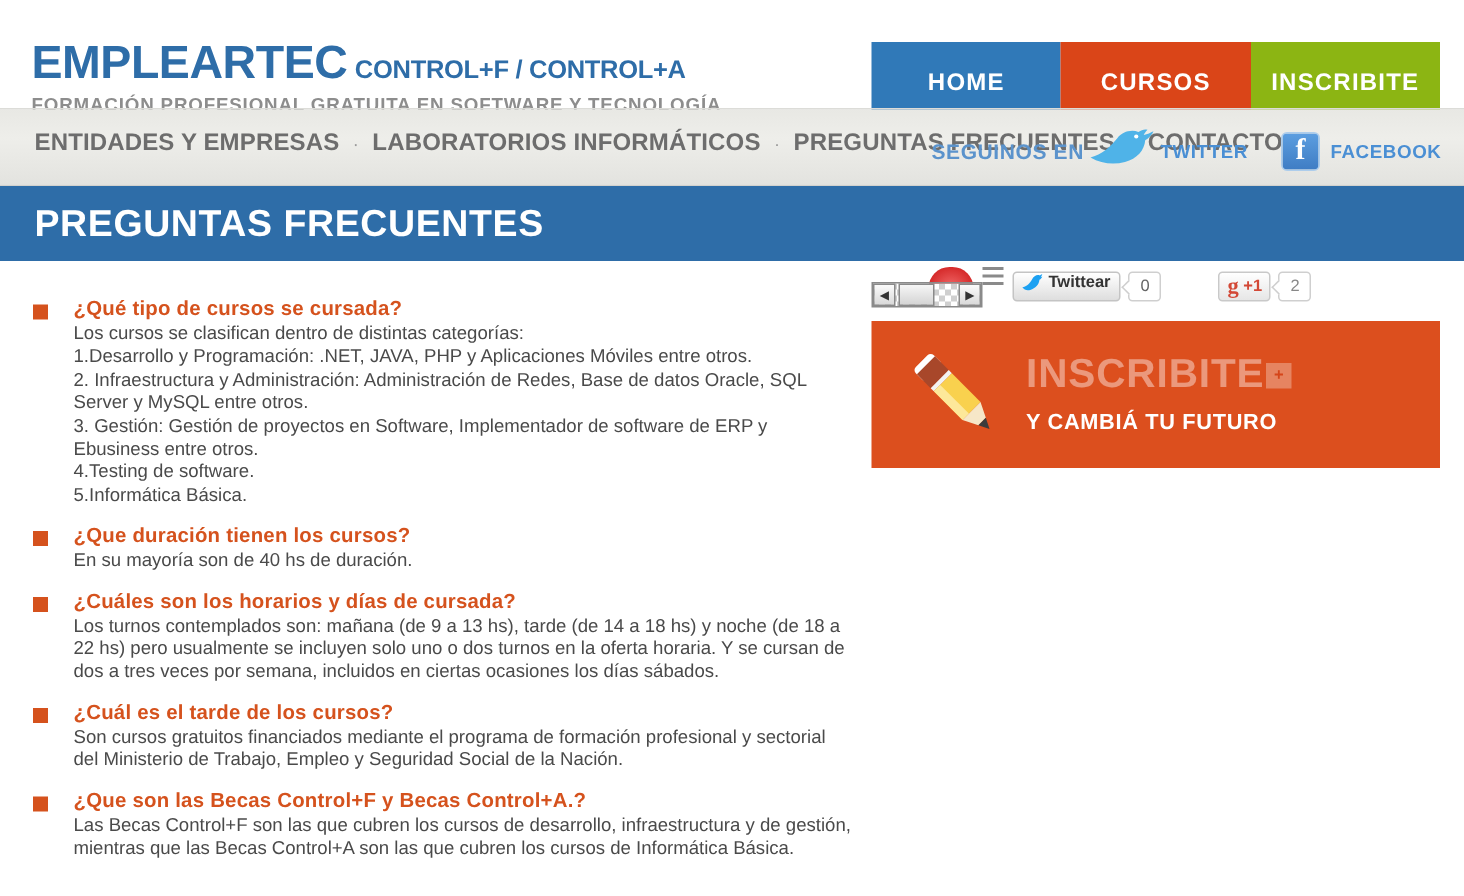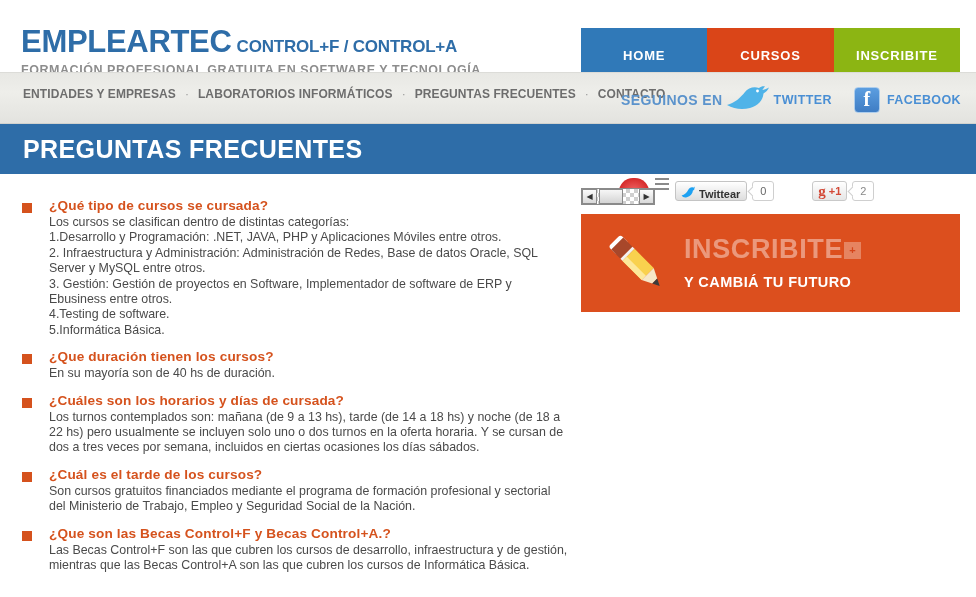--- a/index.html
+++ b/index.html
@@ -58,21 +58,21 @@
     height: 55px;
     width: 379px;
   }
   .mainnav a {
     flex: 1 1 0;
     display: flex;
     align-items: center;
     justify-content: center;
     color: #ffffff;
     text-decoration: none;
-    font-size: 13px;
+    font-size: 16px;
     font-weight: bold;
     letter-spacing: 0.8px;
   }
   .nav-home    { background: #3079b8; }
   .nav-cursos  { background: #da4518; }
   .nav-inscr   { background: #8cb513; }
 
   
   .subnav {
     position: relative;
@@ -86,21 +86,21 @@
     left: 23px;
     top: 14px;
     display: flex;
     align-items: center;
     gap: 0px;
     white-space: nowrap;
   }
   .subnav-links a {
     color: #6d6d6d;
     text-decoration: none;
-    font-size: 12px;
+    font-size: 16px;
     font-weight: bold;
     letter-spacing: 0.1px;
   }
   .subnav-sep {
     color: #9a9a9a;
     font-size: 12px;
     padding: 0 9px;
   }
   .social {
     position: absolute;
@@ -261,21 +261,21 @@
     margin-bottom: 3px;
   }
 
   .tw-btn {
     margin-left: 16px;
     display: flex;
     align-items: center;
   }
   .tw-box {
     display: flex;
-    align-items: flex-end;
+    align-items: flex-start;
     gap: 4px;
     height: 20px;
     padding: 0 6px 0 5px;
     background: linear-gradient(to bottom,#ffffff,#dedede);
     border: 1px solid #c4c4c4;
     border-radius: 3px;
     font-size: 11px;
     font-weight: bold;
     color: #333333;
   }

